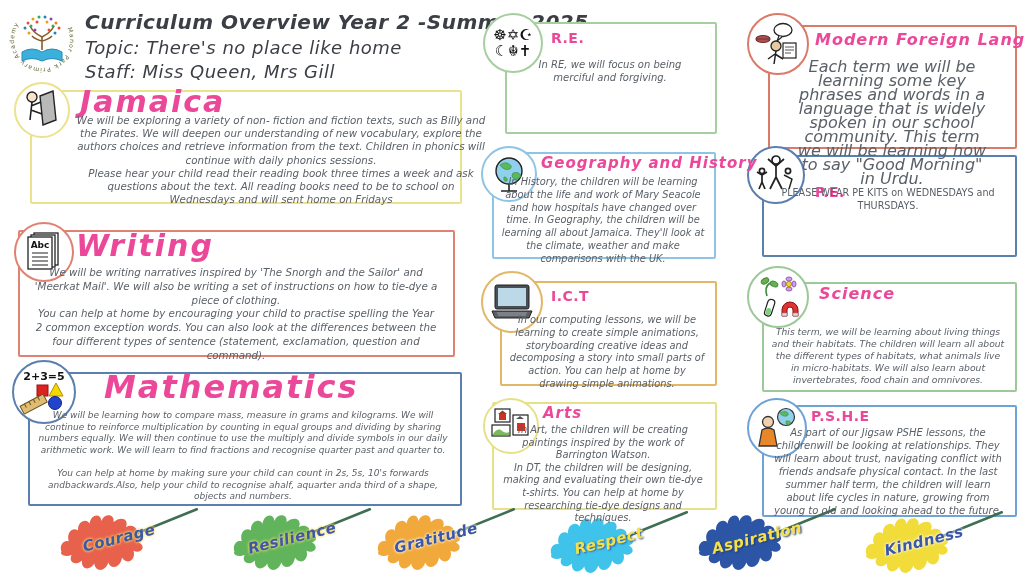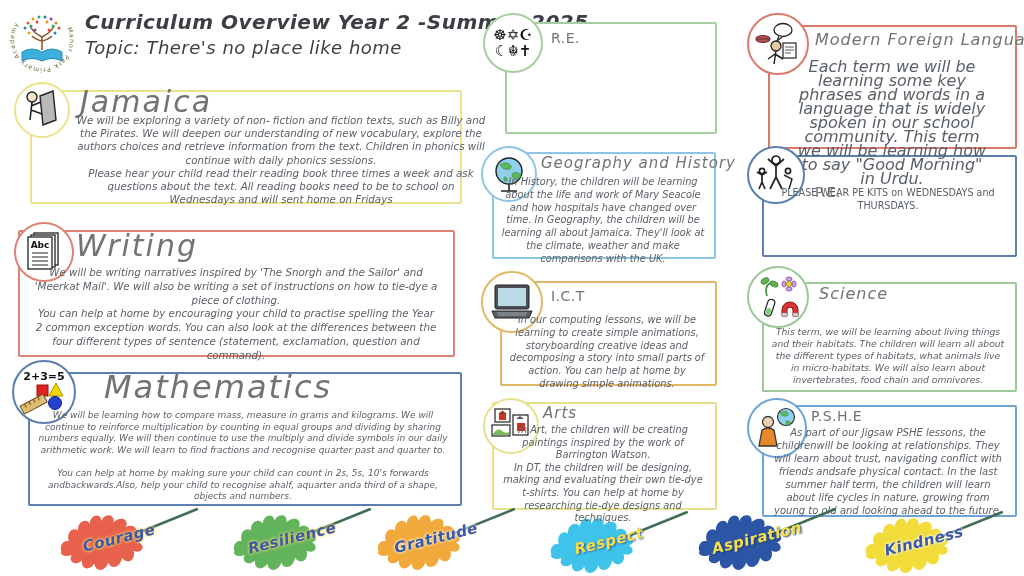--- a/index.html
+++ b/index.html
@@ -12,21 +12,21 @@
   .header-titles{position:absolute;left:85px;top:10px;color:#3b3f45;}
   .title-l1{font-size:20px;font-weight:600;font-style:italic;letter-spacing:.5px;}
   .title-l2,.title-l3{font-size:18px;font-style:italic;letter-spacing:.5px;margin-top:3px;}
   
   .card{position:absolute;}
   .box{position:absolute;background:#fff;border:2px solid #ccc;border-radius:2px;}
   .icon-circle{
     position:absolute;border:2px solid #ccc;border-radius:50%;background:#fff;
     display:flex;align-items:center;justify-content:center;z-index:2;overflow:hidden;
   }
-  .card-title{position:absolute;margin:0;color:#737373;font-weight:400;z-index:3;white-space:nowrap;}
+  .card-title{position:absolute;margin:0;color:#ec4899;font-weight:700;z-index:3;white-space:nowrap;}
   .t-big{font-size:30px;letter-spacing:2px;font-style:italic;}
   .t-small{font-size:15px;letter-spacing:1px;font-style:italic;}
   .t-print{font-size:14px;font-style:normal;letter-spacing:.5px;}
   .card-body{
     position:absolute;margin:0;color:#5a6068;text-align:center;
     white-space:pre-line;z-index:3;font-style:italic;
   }
   .re-glyphs{font-size:15px;line-height:16px;color:#111;text-align:center;font-style:normal;font-weight:bold;}
   
   .leaf{position:absolute;width:150px;height:75px;}
@@ -67,20 +67,21 @@
         <circle cx="27" cy="24" r="1.5" fill="#8e44ad"></circle>
       <circle cx="41" cy="24" r="1.5" fill="#e84c3d"></circle>
         <circle cx="47" cy="27" r="1.5" fill="#2980b9"></circle>
     </g>
     <path d="M14,46 q10,-6 20,0 q10,-6 20,0 l0,9 q-10,-5 -20,0 q-10,-5 -20,0 z" fill="#3bb0dd" stroke="#2a8ab0" stroke-width="1"></path>
   </svg>
 </div>
 <div class="header-titles">
   <div class="title-l1">Curriculum Overview Year 2 -Summer 2025</div>
   <div class="title-l2">Topic: There's no place like home</div>
+  <div class="title-l3">Staff: Miss Queen, Mrs Gill</div>
 </div>
 
 <section class="card" style="left:14px;top:82px;width:450px;height:124px;">
   <div class="box" style="left: 16px; top: 8px; width: 428px; height: 110px; border-color: rgb(237, 226, 140);"></div>
   <div class="icon-circle" style="left: 0px; top: 0px; width: 52px; height: 52px; border-color: rgb(237, 226, 140);">
     <svg width="44" height="44" viewBox="0 0 44 44">
       <path d="M20,8 L33,3 L36,32 L23,37 Z" fill="#b9b9b9" stroke="#222" stroke-width="1.4"></path>
       <circle cx="12" cy="9" r="5" fill="#f5e3cc" stroke="#222" stroke-width="1.4"></circle>
       <path d="M12,14 L10,32 M11,18 L21,14 M11,22 L22,26" stroke="#222" stroke-width="1.6" fill="none"></path>
     </svg>
@@ -128,20 +129,21 @@
 
 <section class="card" style="left:481px;top:12px;width:236px;height:122px;">
   <div class="box" style="left: 24px; top: 10px; width: 208px; height: 108px; border-color: rgb(165, 207, 158);"></div>
   <div class="icon-circle" style="left: 2px; top: 1px; width: 56px; height: 56px; border-color: rgb(165, 207, 158);">
     <div class="re-glyphs">
       <div>☸✡☪</div>
       <div>☾☬✝</div>
     </div>
   </div>
   <h2 class="card-title t-print" style="left:70px;top:18px;">R.E.</h2>
+  <p class="card-body" style="left:38px;top:46px;width:182px;font-size:10px;line-height:13px;">In RE, we will focus on being merciful and forgiving.</p>
 </section>
 
 <section class="card" style="left:479px;top:144px;width:238px;height:116px;">
   <div class="box" style="left: 13px; top: 8px; width: 220px; height: 103px; border-color: rgb(142, 196, 228);"></div>
   <div class="icon-circle" style="left: 2px; top: 2px; width: 52px; height: 52px; border-color: rgb(142, 196, 228);">
     <svg width="42" height="42" viewBox="0 0 42 42">
       <circle cx="21" cy="18" r="13" fill="#8fd0ec" stroke="#222" stroke-width="1.4"></circle>
       <path d="M12,12 q5,-4 9,-1 q4,2 1,5 q-6,2 -10,-4 M25,20 q6,-2 8,3 q-3,5 -8,2 q-2,-3 0,-5 M16,24 q4,0 3,4 q-4,1 -3,-4" fill="#5cb85c" stroke="#3a8a3a" stroke-width=".6"></path>
       <path d="M21,31 v4 M13,38 h16 M21,35 v3" stroke="#222" stroke-width="1.6" fill="none"></path>
     </svg>

